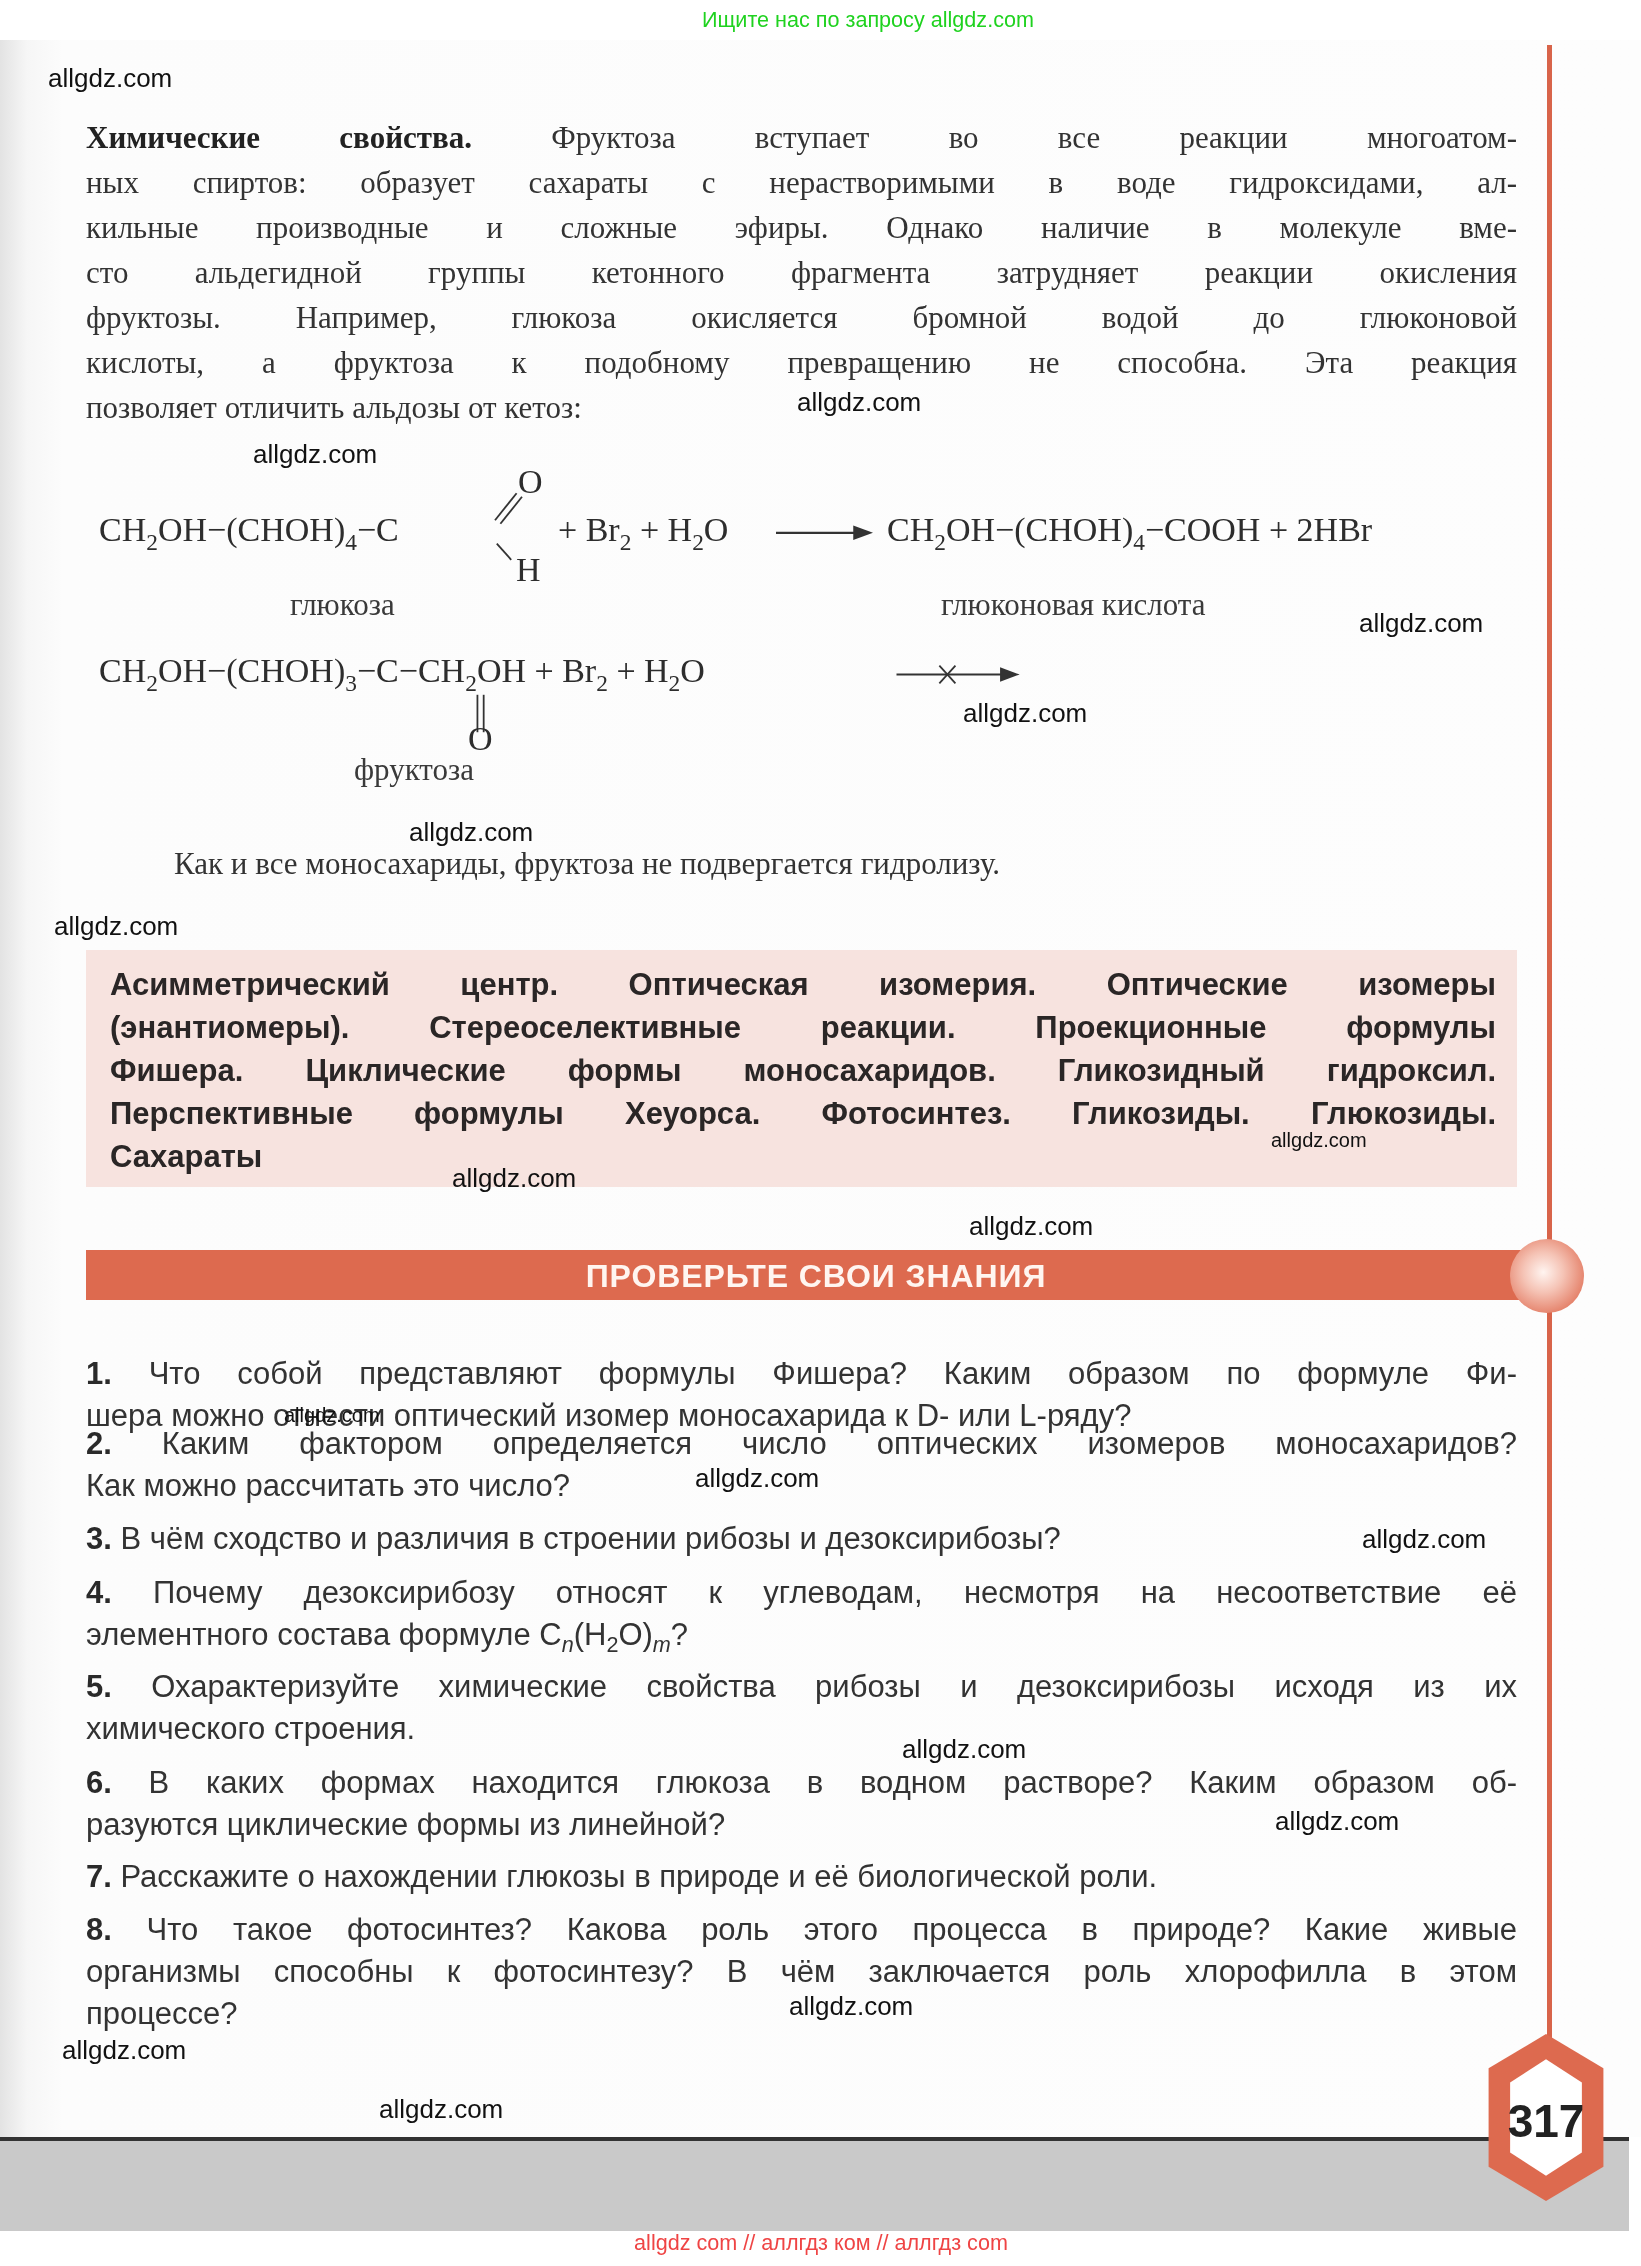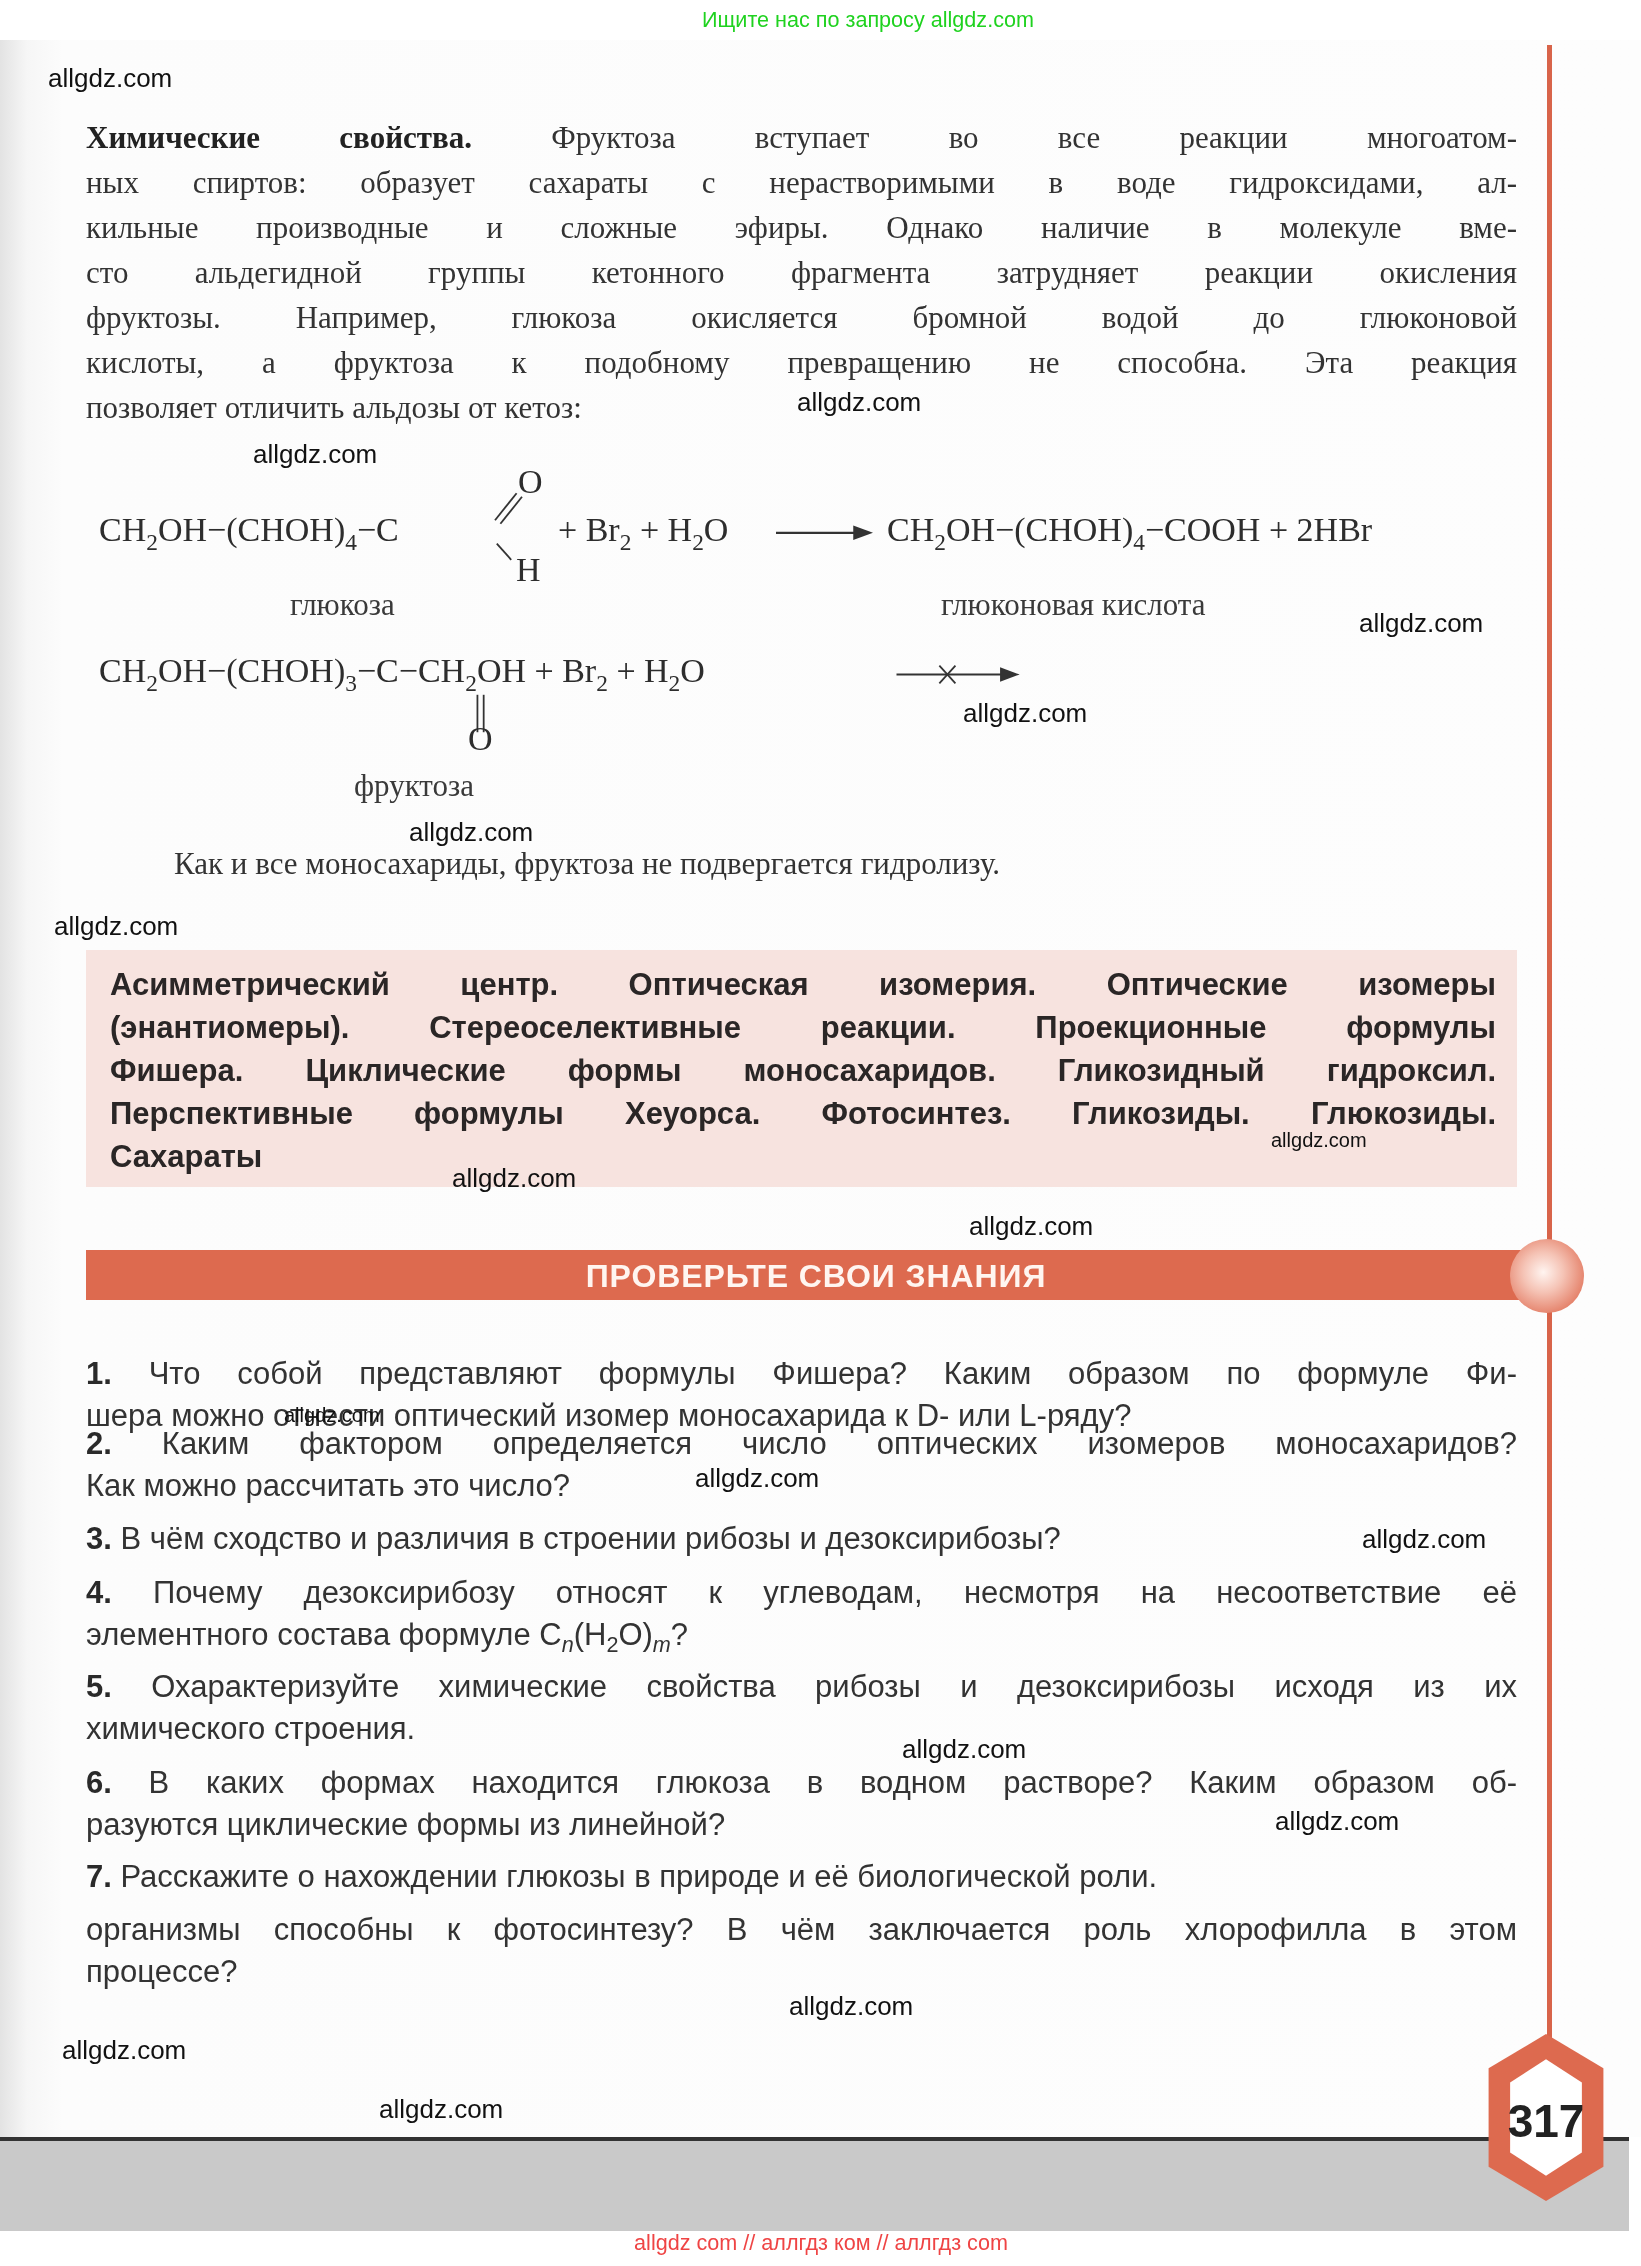--- a/index.html
+++ b/index.html
@@ -83,21 +83,21 @@
   <line x1="6" y1="2" x2="6" y2="44" stroke="#333" stroke-width="2"></line>
   <line x1="13" y1="2" x2="13" y2="44" stroke="#333" stroke-width="2"></line>
 </svg>
 <div class="abs chem" style="left:468px;top:720px;">O</div>
 <svg class="abs" style="left:896px;top:662px;" width="126" height="25" viewBox="0 0 140 28">
   <line x1="0" y1="14" x2="124" y2="14" stroke="#333" stroke-width="2.5"></line>
   <polygon points="116,6 138,14 116,22" fill="#333"></polygon>
   <line x1="48" y1="4" x2="66" y2="24" stroke="#333" stroke-width="2"></line>
   <line x1="66" y1="4" x2="48" y2="24" stroke="#333" stroke-width="2"></line>
 </svg>
-<div class="abs label" style="left:354px;top:768px;text-align:right;">фруктоза</div>
+<div class="abs label" style="left:354px;top:752px;text-align:right;">фруктоза</div>
 
 <div class="abs para" style="left:174px;top:841px;width:1260px;">Как и все моносахариды, фруктоза не подвергается гидролизу.</div>
 
 <div class="abs pinkbox"></div>
 <div class="abs keyterms">
   <span class="line">Асимметрический центр. Оптическая изомерия. Оптические изомеры</span>
   <span class="line">(энантиомеры). Стереоселективные реакции. Проекционные формулы</span>
   <span class="line">Фишера. Циклические формы моносахаридов. Гликозидный гидроксил.</span>
   <span class="line">Перспективные формулы Хеуорса. Фотосинтез. Гликозиды. Глюкозиды.</span>
   <span class="line last">Сахараты</span>
@@ -131,20 +131,21 @@
     <span class="line last">химического строения.</span>
   </div>
   <div class="q" style="top:433px;">
     <span class="line"><span class="num">6.</span><span> В каких формах находится глюкоза в водном растворе? Каким образом об-</span></span>
     <span class="line last">разуются циклические формы из линейной?</span>
   </div>
   <div class="q" style="top:527px;">
     <span class="line last"><span class="num">7.</span><span> Расскажите о нахождении глюкозы в природе и её биологической роли.</span></span>
   </div>
   <div class="q" style="top:580px;">
+    <span class="line"><span class="num">8.</span><span> Что такое фотосинтез? Какова роль этого процесса в природе? Какие живые</span></span>
     <span class="line"><span>организмы способны к фотосинтезу? В чём заключается роль хлорофилла в этом</span></span>
     <span class="line last">процессе?</span>
   </div>
 </div>
 
 <div class="abs wm wm-sm" style="left:284px;top:1404px;">allgdz.com</div>
 <div class="abs wm" style="left:695px;top:1463px;">allgdz.com</div>
 <div class="abs wm" style="left:1362px;top:1524px;">allgdz.com</div>
 <div class="abs wm" style="left:902px;top:1734px;">allgdz.com</div>
 <div class="abs wm" style="left:1275px;top:1806px;">allgdz.com</div>

